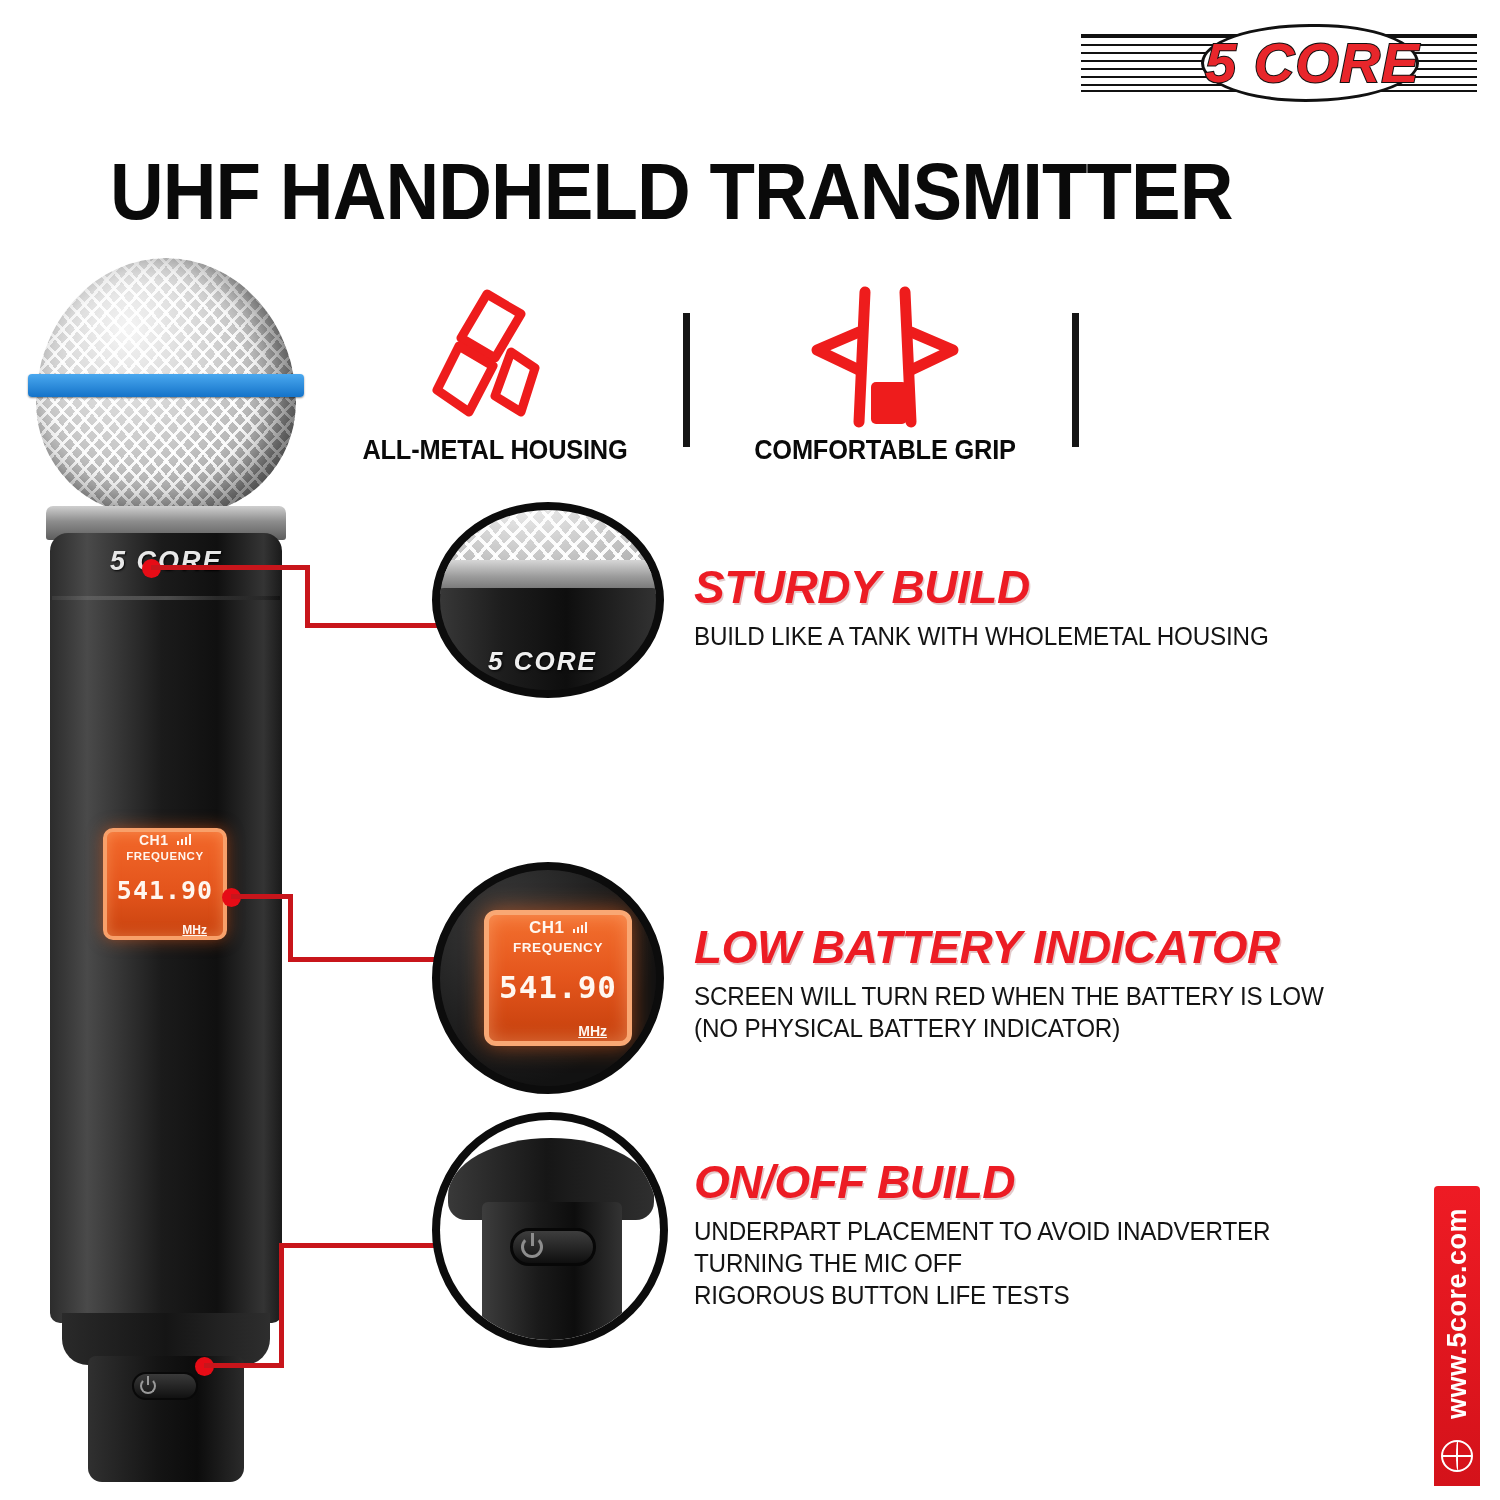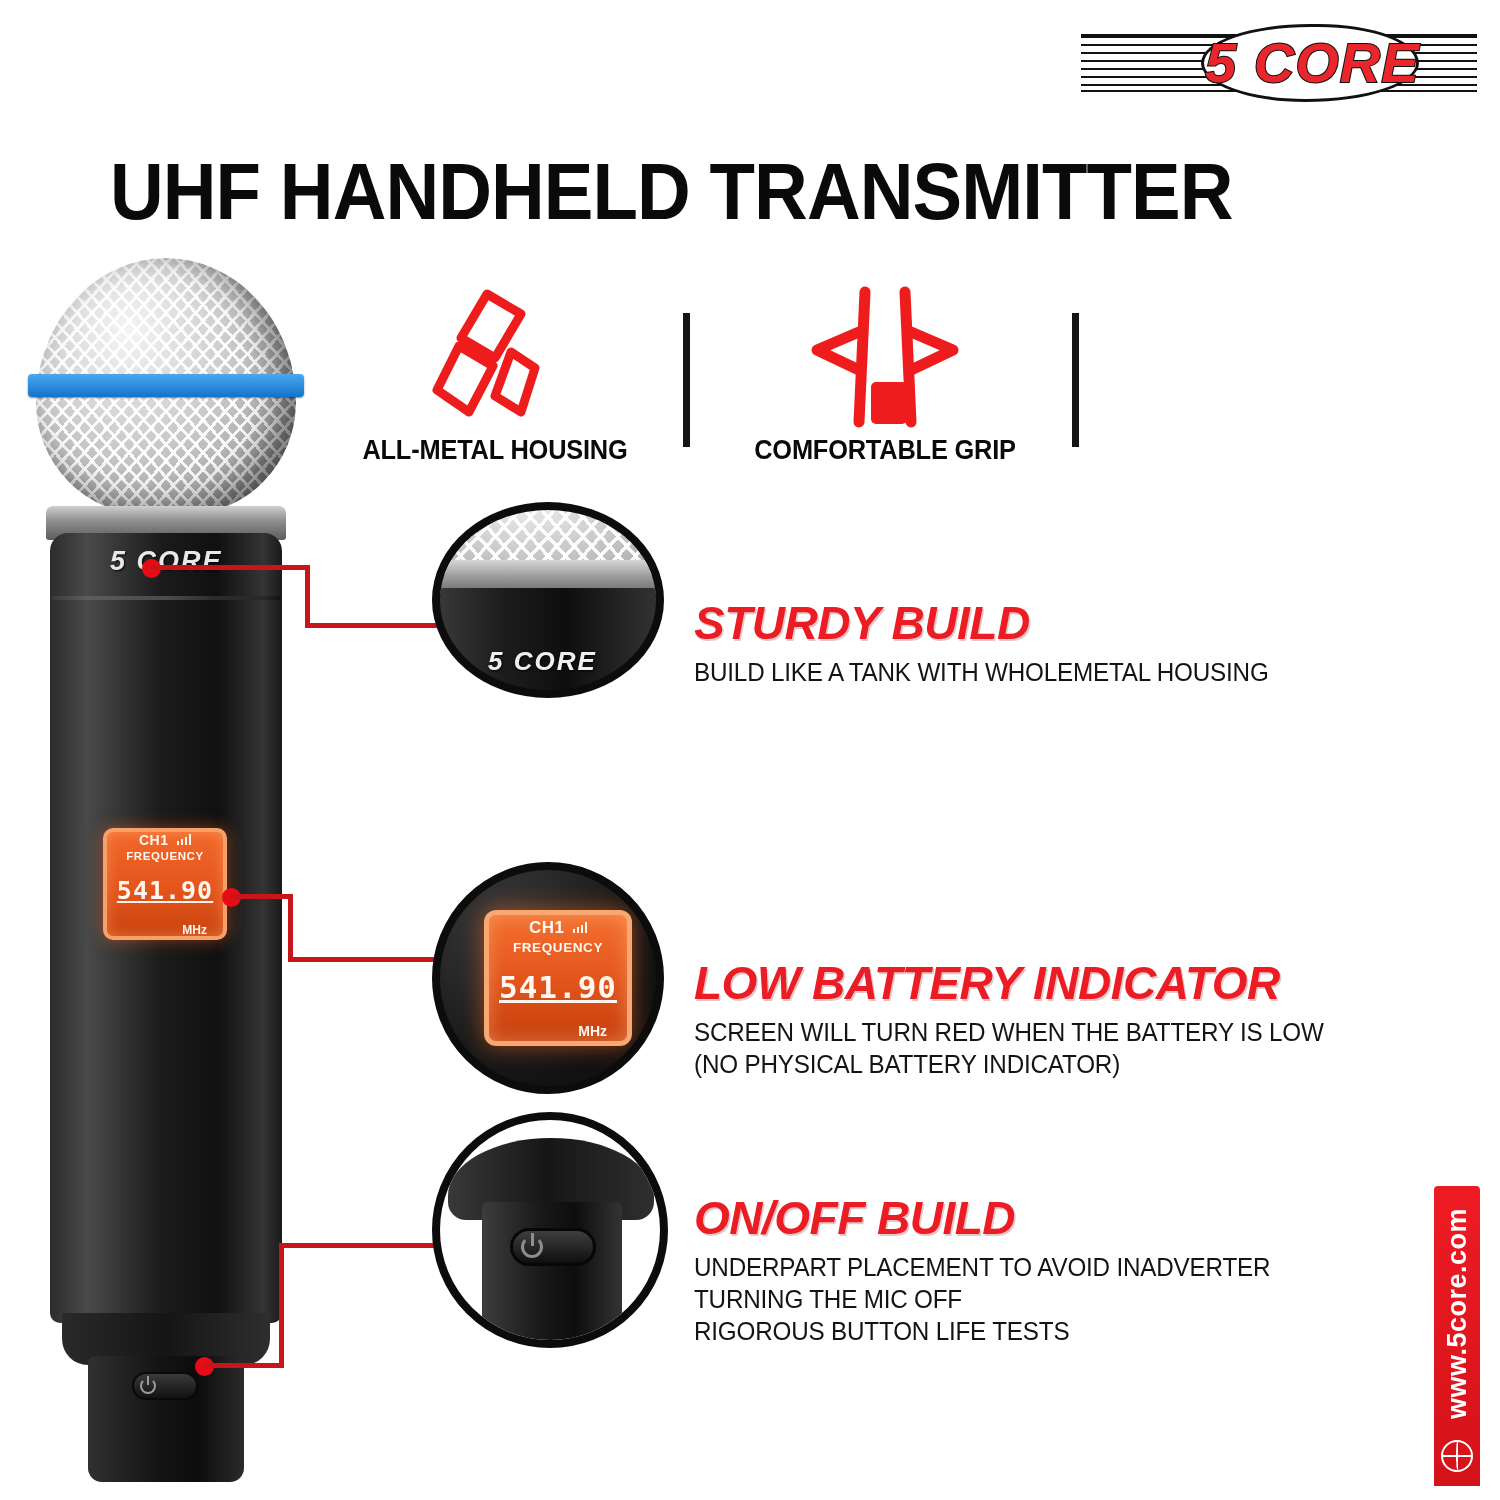--- a/index.html
+++ b/index.html
@@ -104,22 +104,22 @@
     box-shadow:0 0 16px rgba(230,90,25,.55), inset 0 0 14px rgba(255,180,120,.45);
     display:flex; flex-direction:column; align-items:center; justify-content:center;
     color:#fff6ef; overflow:hidden;
   }
   .lcd-row1 { display:flex; gap:8px; align-items:center; font-size:14px; font-weight:bold; letter-spacing:.5px; }
   .lcd-bars { display:flex; align-items:flex-end; gap:1.5px; height:11px; }
   .lcd-bars i { display:block; width:2.5px; background:#fff6ef; }
   .lcd-bars i:nth-child(1){height:4px}.lcd-bars i:nth-child(2){height:6px}
   .lcd-bars i:nth-child(3){height:8px}.lcd-bars i:nth-child(4){height:11px}
   .lcd-freqlabel { font-size:11.5px; font-weight:bold; letter-spacing:.6px; margin-top:2px; }
-  .lcd-value { font-size:25px; font-weight:bold; letter-spacing:1px; margin-top:14px; font-family:"DejaVu Sans Mono", monospace;text-decoration:underline; }
-  .lcd-unit { font-size:12px; font-weight:bold; align-self:flex-end; margin-right:16px; margin-top:18px; }
+  .lcd-value { font-size:25px; font-weight:bold; letter-spacing:1px; margin-top:14px; font-family:"DejaVu Sans Mono", monospace; }
+  .lcd-unit { font-size:12px; font-weight:bold; align-self:flex-end; margin-right:16px; margin-top:18px;text-decoration:underline; }
 
   .mic-taper {
     position:absolute; left:44px; top:1055px; width:208px; height:52px;
     background:linear-gradient(to right,#2a2a2a,#151515 50%,#2e2e2e);
     border-radius:0 0 26px 26px;
   }
   .mic-cap {
     position:absolute; left:70px; top:1098px; width:156px; height:126px;
     background:linear-gradient(to right,#303030 0%,#141414 45%,#0c0c0c 70%,#2b2b2b 100%);
     border-radius:8px 8px 14px 14px;
@@ -218,21 +218,20 @@
   .zc3 .zswitch .pwr::after {
     content:""; position:absolute; left:6.5px; top:-6px; width:3px; height:13px; background:#8e8e8e;
   }
 
   
   .block { position:absolute; }
   .block h2 {
     font-size:46px; font-weight:bold; font-style:italic; color:#EC1C24;
     letter-spacing:-0.5px; white-space:nowrap; margin-bottom:6px;
     text-shadow:1.5px 1.5px 0 rgba(120,10,14,.22);
-    margin-top:36px;
   }
   .block p {
     font-size:25px; color:#141414; line-height:1.28; letter-spacing:-0.2px;
     transform:scaleX(0.97); transform-origin:left top;
   }
   .b1 { left:694px; top:560px; }
   .b2 { left:694px; top:920px; }
   .b3 { left:694px; top:1155px; }
 
   

